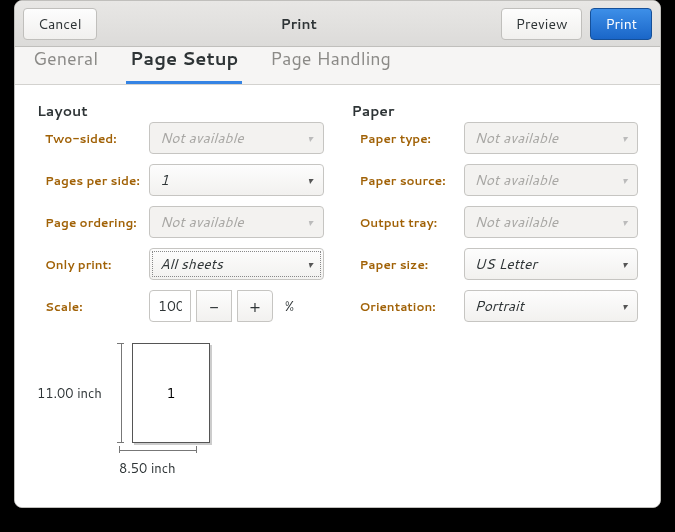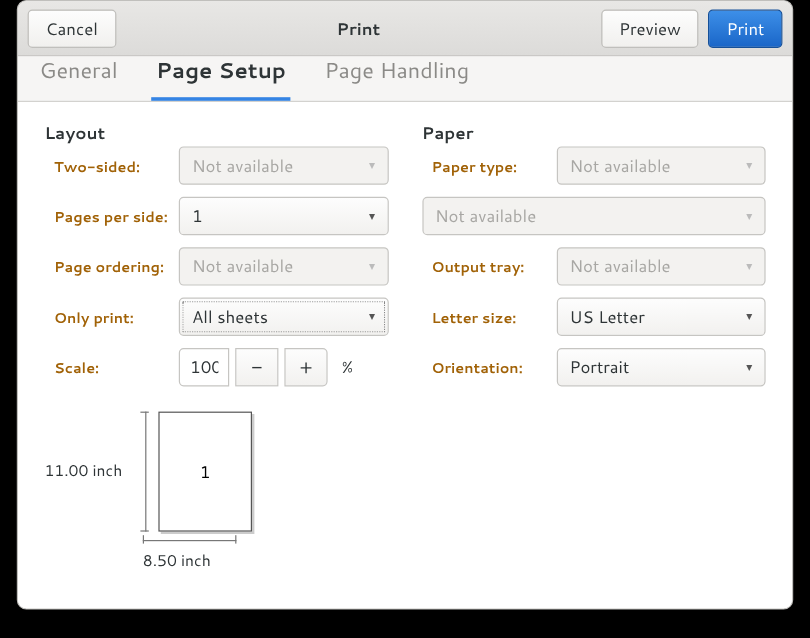--- a/index.html
+++ b/index.html
@@ -10,21 +10,21 @@
 .btn { height: 32px; padding: 0 14px; background: linear-gradient(#fdfdfd, #f1f0ee); border: 1px solid #c0bfbc; border-radius: 4px; color: #2e3436; cursor: pointer; font-size: 14px; display: inline-flex; align-items: center; justify-content: center; }
 .btn-primary { background: linear-gradient(#3d8fe8, #1a66c8); border: 1px solid #155099; color: #fff; font-weight: 500; }
 .tabs { height: 38px; border-bottom: 1px solid #d3d2cf; display: flex; align-items: flex-end; padding: 0 14px; gap: 24px; background: #f6f5f4; }
 .tab { padding: 0 4px 10px 4px; color: #8b8a87; cursor: pointer; border-bottom: 3px solid transparent; font-size: 18px; }
 .tab.active { color: #2e3436; font-weight: 600; border-bottom-color: #3584e4; }
 .content { padding: 16px 22px; display: flex; gap: 28px; background: #fff; height: calc(100% - 46px - 38px); }
 .col { flex: 1; }
 h4 { font-weight: 700; color: #2e3436; font-size: 14px; }
 .row { display: flex; align-items: center; margin-bottom: 8px; min-height: 34px; }
 .row .label { width: 112px; color: #a16207; font-size: 12px; padding-left: 8px; font-weight: bold; }
-.combo { flex: 1; height: 32px; background: linear-gradient(#fdfdfd, #f2f1ef); border: 1px solid #c6c5c2; border-radius: 4px; display: flex; align-items: center; padding: 0 10px; justify-content: space-between; color: #2e3436; cursor: pointer; }
+.combo { flex: 1; height: 32px; background: linear-gradient(#fdfdfd, #f2f1ef); border: 1px solid #c6c5c2; border-radius: 4px; display: flex; align-items: center; padding: 0 10px; justify-content: space-between; color: #2e3436; cursor: pointer; font-style: italic; }
 .combo.disabled { color: #a8a7a4; background: #f3f2f0; cursor: default; }
 .combo .arrow { font-size: 10px; color: #555; }
 .combo.disabled .arrow { color: #bbb; }
 .combo.focused { outline: 1px dotted #888; outline-offset: -4px; }
 .spin { flex: 1; display: flex; align-items: center; gap: 6px; }
 .spin-input { width: 42px; height: 32px; border: 1px solid #c6c5c2; border-radius: 4px 0 0 4px; padding: 0 8px; background: #fff; color: #2e3436; }
 .spin-btn { width: 36px; height: 32px; border: 1px solid #c6c5c2; background: linear-gradient(#fdfdfd,#f2f1ef); margin-left: -1px; cursor: pointer; display: flex; align-items: center; justify-content: center; font-size: 16px; color: #2e3436; }
 .spin-btn.last { border-radius: 0 4px 4px 0; }
 .spin-suffix { margin-left: 6px; color: #2e3436; }
 .preview-area { width: 100%; display: flex; flex-direction: column; margin-top: 20px; }
@@ -123,36 +123,37 @@
 
       <div class="row">
         <div class="label">Paper type:</div>
         <div class="combo disabled">
           <span>Not available</span>
           <span class="arrow">▾</span>
         </div>
       </div>
 
       <div class="row">
+        <div class="label">Paper source:</div>
         <div class="combo disabled">
           <span>Not available</span>
           <span class="arrow">▾</span>
         </div>
       </div>
 
       <div class="row">
         <div class="label">Output tray:</div>
         <div class="combo disabled">
           <span>Not available</span>
           <span class="arrow">▾</span>
         </div>
       </div>
 
       <div class="row">
-        <div class="label">Letter size:</div>
+        <div class="label">Paper size:</div>
         <div class="combo">
           <span>US Letter</span>
           <span class="arrow">▾</span>
         </div>
       </div>
 
       <div class="row">
         <div class="label">Orientation:</div>
         <div class="combo">
           <span>Portrait</span>

